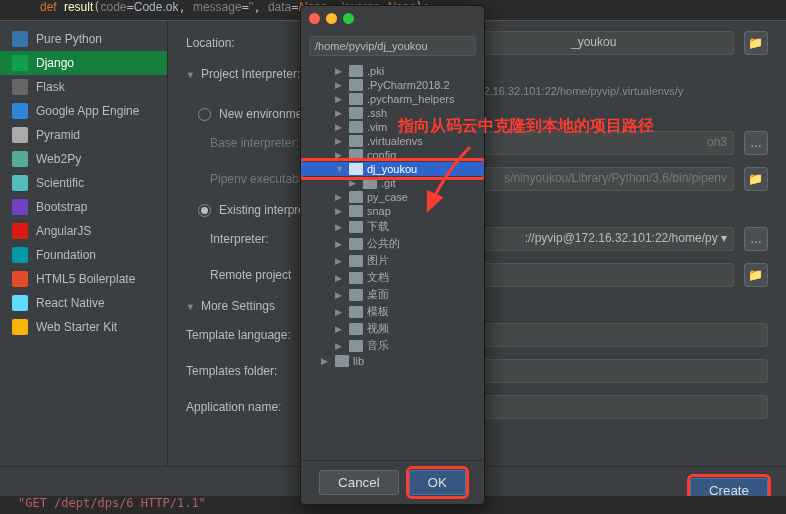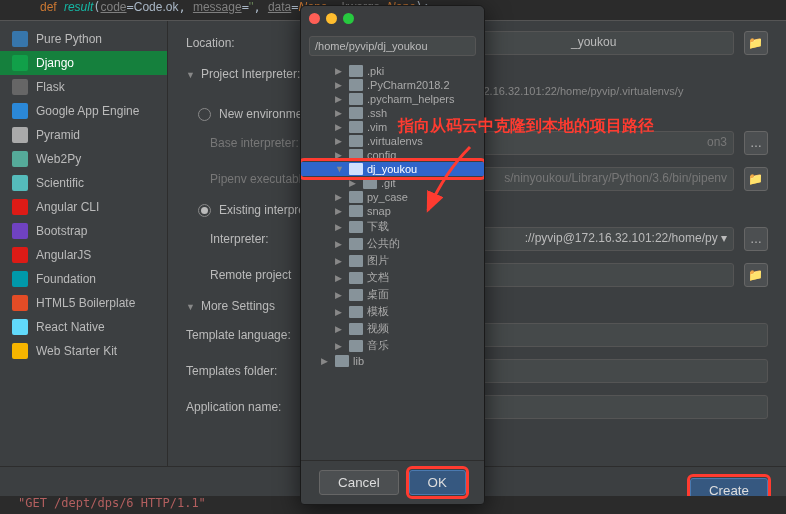--- a/index.html
+++ b/index.html
@@ -1,21 +1,21 @@
 <!DOCTYPE html>
 <html><head>
 <meta charset="utf-8">
 <style>
 * { margin: 0; padding: 0; box-sizing: border-box; font-family: -apple-system, "Segoe UI", Arial, sans-serif; }
 body { background: #2b2b2b; color: #bbb; font-size: 12px; width: 786px; height: 514px; overflow: hidden; position: relative; }
 
 .code-bg { position: absolute; top: 0; left: 0; right: 0; height: 18px; background: #2b2b2b; padding-left: 40px; font-family: Menlo, monospace; font-size: 12px; color: #a9b7c6; }
 .kw { color: #cc7832; margin-top: 14px; }
-.fn { color: #14b8a6; font-style: italic; }
-.param { color: #808080; text-decoration: underline; }
+.fn { color: #fef9c3; }
+.param { color: #808080; }
 .str { color: #6a8759; }
 .val { color: #cc7832; font-style: italic; }
 
 .main-dialog { position: absolute; top: 20px; left: 0; right: 0; bottom: 0; background: #3c3f41; border-top: 1px solid #555; display: flex; flex-direction: column; }
 .dialog-body { flex: 1; display: flex; overflow: hidden; }
 
 .sidebar { width: 168px; background: #3c3f41; border-right: 1px solid #2d2d2d; padding: 6px 0; overflow-y: auto; }
 .sb-item { display: flex; align-items: center; gap: 8px; padding: 4px 12px; color: #bbb; cursor: pointer; }
 .sb-item.selected { background: #15803d; color: #fff; }
 .sb-icon { width: 16px; height: 16px; flex-shrink: 0; }
@@ -93,24 +93,20 @@
         </div>
         <div class="sb-item">
           <span class="sb-icon" style="background:#5a9;border-radius:2px"></span>
           <span>Web2Py</span>
         </div>
         <div class="sb-item">
           <span class="sb-icon" style="background:#5bb;border-radius:2px"></span>
           <span>Scientific</span>
         </div>
         <div class="sb-item">
-          <span class="sb-icon" style="background:#dd1b16;border-radius:2px"></span>
-          <span>Angular CLI</span>
-        </div>
-        <div class="sb-item">
           <span class="sb-icon" style="background:#6f42c1;border-radius:2px"></span>
           <span>Bootstrap</span>
         </div>
         <div class="sb-item">
           <span class="sb-icon" style="background:#dd1b16;border-radius:2px"></span>
           <span>AngularJS</span>
         </div>
         <div class="sb-item">
           <span class="sb-icon" style="background:#09a;border-radius:2px"></span>
           <span>Foundation</span>

